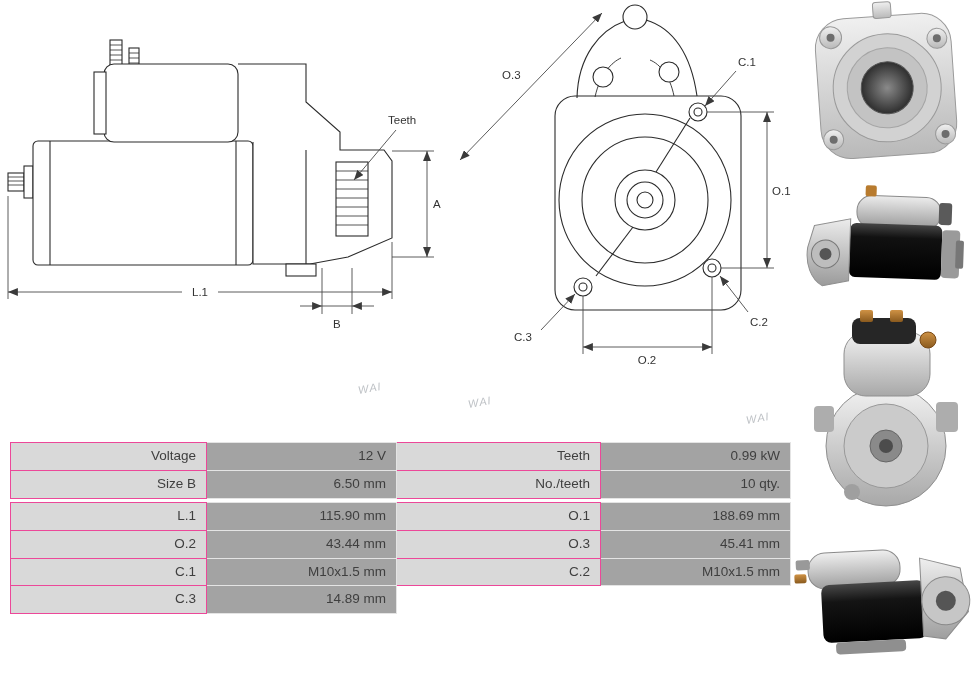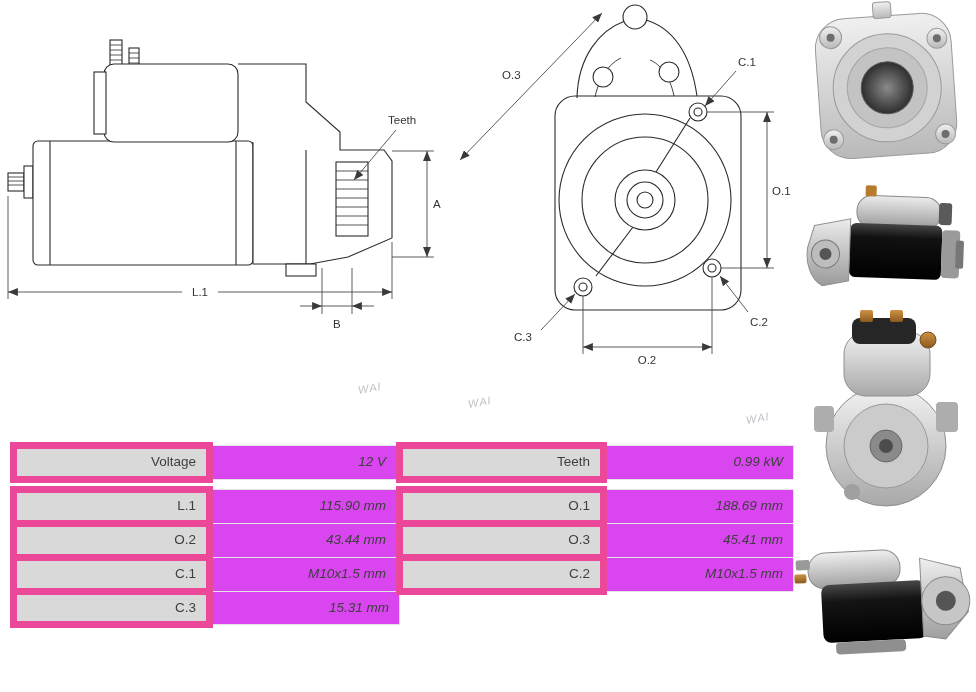--- a/index.html
+++ b/index.html
@@ -21,22 +21,22 @@
   #wm-1 { left:358px; top:382px; }
   #wm-2 { left:468px; top:396px; }
   #wm-3 { left:746px; top:412px; }
 
   .tables { position:absolute; left:10px; top:442px; width:780px; }
   table.spec { border-collapse:collapse; width:780px; table-layout:fixed; margin-bottom:3px; }
   col.c1 { width:196px; } col.c2 { width:190px; }
   col.c3 { width:204px; } col.c4 { width:190px; }
   td { font-size:13.5px; color:#3f3f3f; text-align:right; padding:4px 10px;
        line-height:1.4; vertical-align:middle; overflow:hidden; }
-  td.lbl { background:#d9d9d9; border:7px solid #ec4899; }
-  td.val { background:#d946ef; border:1px solid #e4e4e4;font-style:italic; }
+  td.lbl { background:#d9d9d9; border:1px solid #ec4899; }
+  td.val { background:#a3a3a3; border:1px solid #e4e4e4; }
   td.blank { background:transparent; border:none; }
 </style>
 </head>
 <body>
 
 <div class="page">
 
   <svg id="side-view" class="diagram" width="448" height="336" viewBox="0 0 448 336">
     <defs>
       <marker id="s-ar" viewBox="0 0 10 8" markerWidth="11" markerHeight="9" refX="10" refY="4" orient="auto-start-reverse">
@@ -268,20 +268,26 @@
           <col class="c3">
           <col class="c4">
         </colgroup>
       <tbody>
         <tr>
           <td class="lbl">Voltage</td>
           <td class="val">12 V</td>
           <td class="lbl">Teeth</td>
           <td class="val">0.99 kW</td>
         </tr>
+        <tr>
+          <td class="lbl">Size B</td>
+          <td class="val">6.50 mm</td>
+          <td class="lbl">No./teeth</td>
+          <td class="val">10 qty.</td>
+        </tr>
       </tbody>
     </table>
 
     <table class="spec">
       <colgroup>
           <col class="c1">
           <col class="c2">
           <col class="c3">
           <col class="c4">
         </colgroup>
@@ -299,21 +305,21 @@
           <td class="val">45.41 mm</td>
         </tr>
         <tr>
           <td class="lbl">C.1</td>
           <td class="val">M10x1.5 mm</td>
           <td class="lbl">C.2</td>
           <td class="val">M10x1.5 mm</td>
         </tr>
         <tr>
           <td class="lbl">C.3</td>
-          <td class="val">15.31 mm</td>
+          <td class="val">14.89 mm</td>
           <td class="blank"></td>
           <td class="blank"></td>
         </tr>
       </tbody>
     </table>
   </div>
 
 </div>
 
 </body></html>

